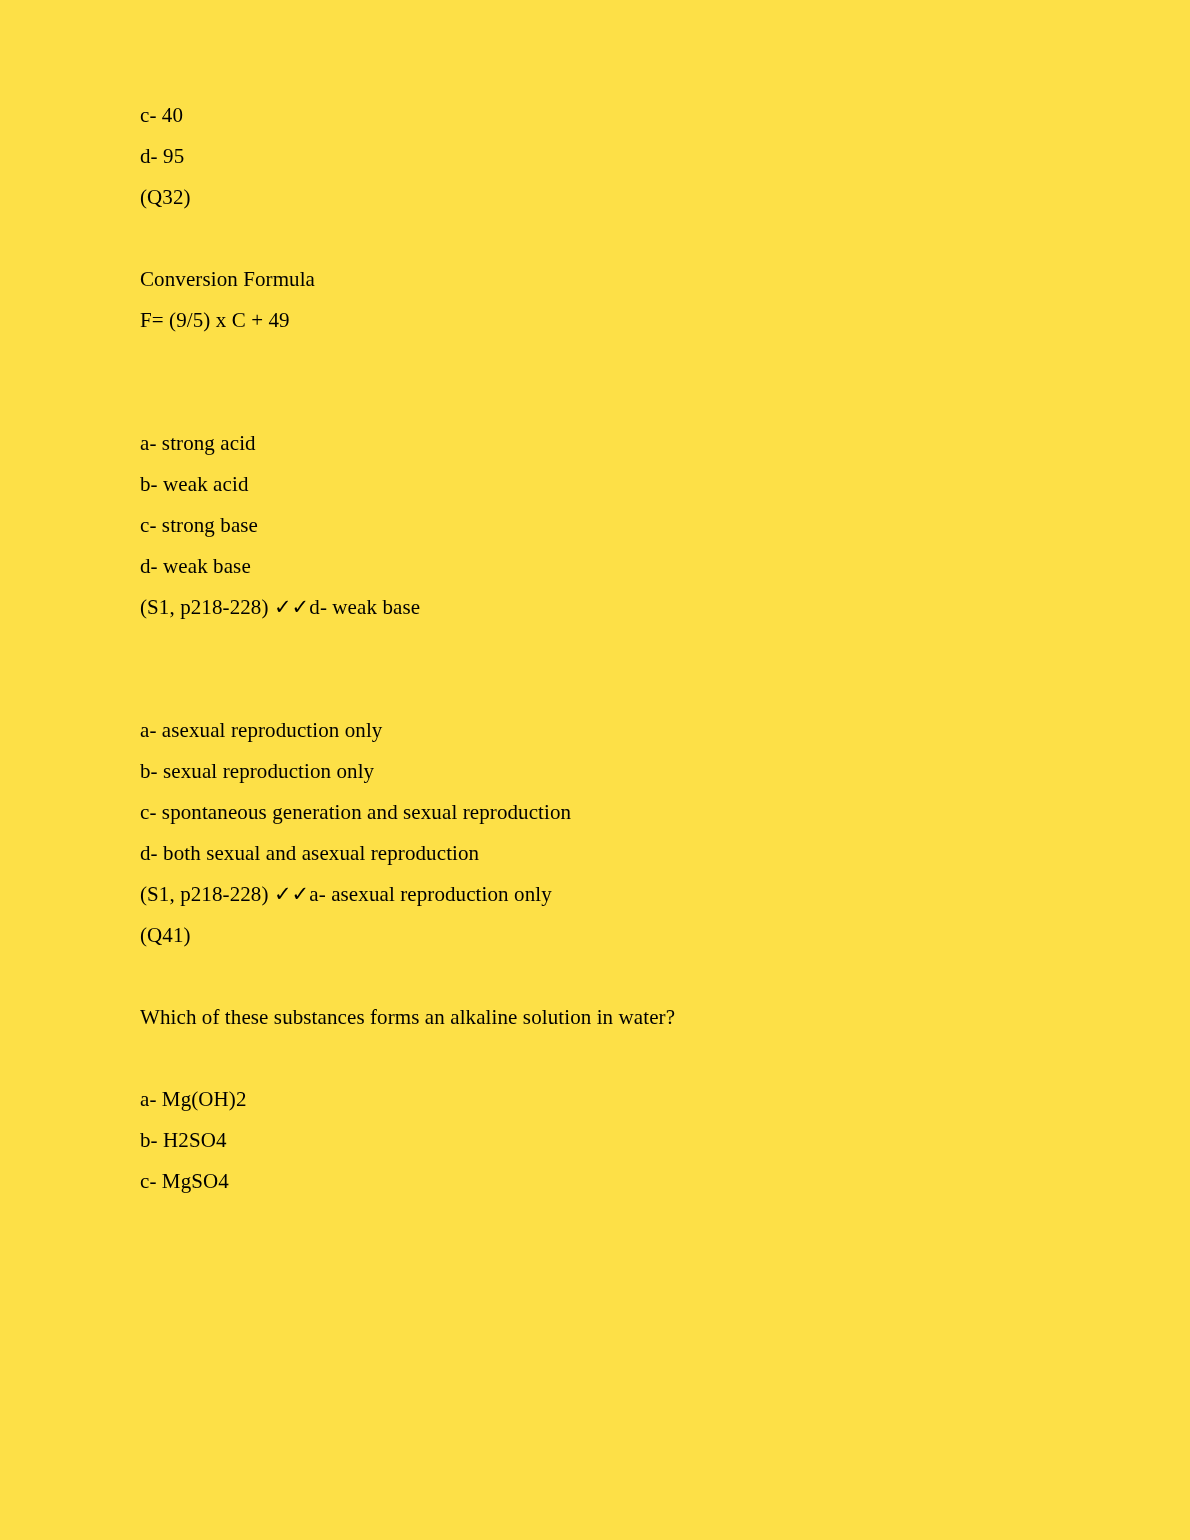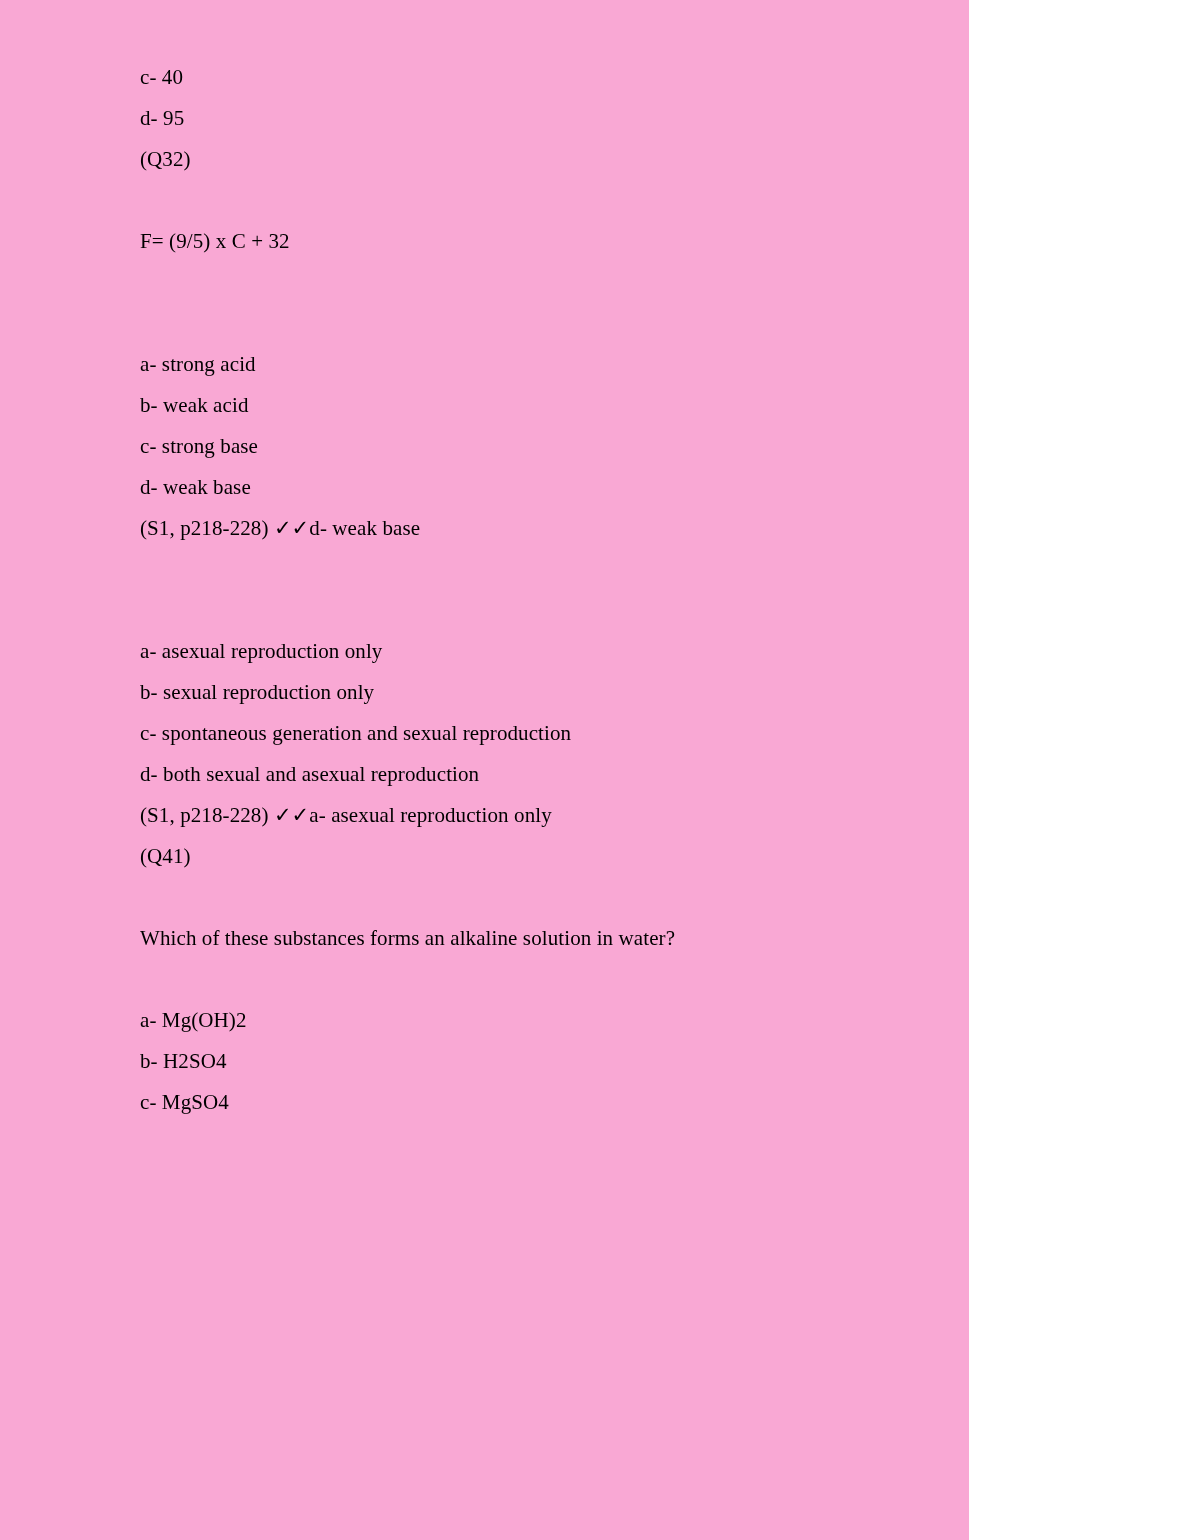--- a/index.html
+++ b/index.html
@@ -9,44 +9,45 @@
   body {
     width: 1190px;
     height: 1540px;
     background: #ffffff;
     font-family: "Liberation Serif", "DejaVu Serif", serif;
     color: #000000;
     overflow: hidden;
   }
   .page {
     box-sizing: border-box;
-    width: 969px;
+    width: 1190px;
     height: 1540px;
-    padding: 57px 120px 0 140px;
-    background: #f9a8d4;
+    padding: 95px 120px 0 140px;
+    background: #fde047;
   }
   .line {
     margin: 0;
     padding: 0;
     min-height: 41px;
     line-height: 41px;
     font-size: 21px;
     white-space: pre-wrap;
     letter-spacing: 0.1px;
   }
 </style>
 </head>
 <body>
 
 <div class="page">
   <p class="line">c- 40</p>
   <p class="line">d- 95</p>
   <p class="line">(Q32)</p>
   <p class="line"></p>
-  <p class="line">F= (9/5) x C + 32</p>
+  <p class="line">Conversion Formula</p>
+  <p class="line">F= (9/5) x C + 49</p>
   <p class="line"></p>
   <p class="line"></p>
   <p class="line">a- strong acid</p>
   <p class="line">b- weak acid</p>
   <p class="line">c- strong base</p>
   <p class="line">d- weak base</p>
   <p class="line">(S1, p218-228) ✓✓d- weak base</p>
   <p class="line"></p>
   <p class="line"></p>
   <p class="line">a- asexual reproduction only</p>

